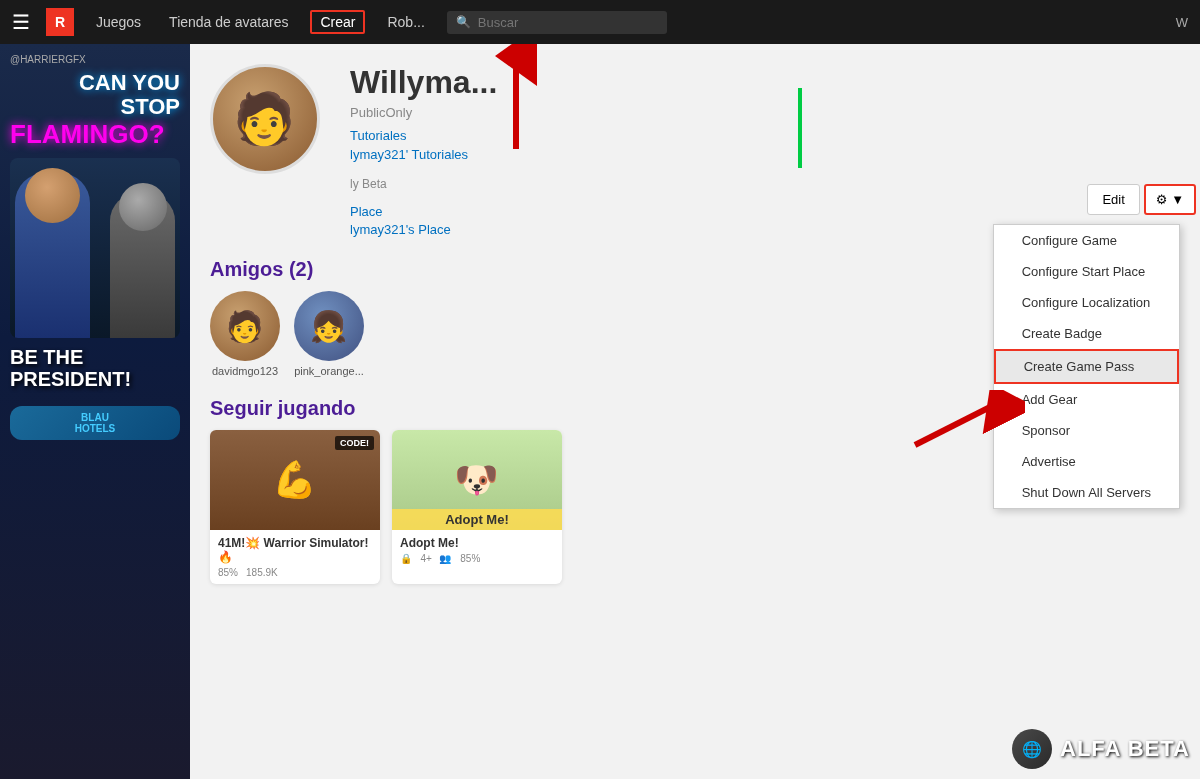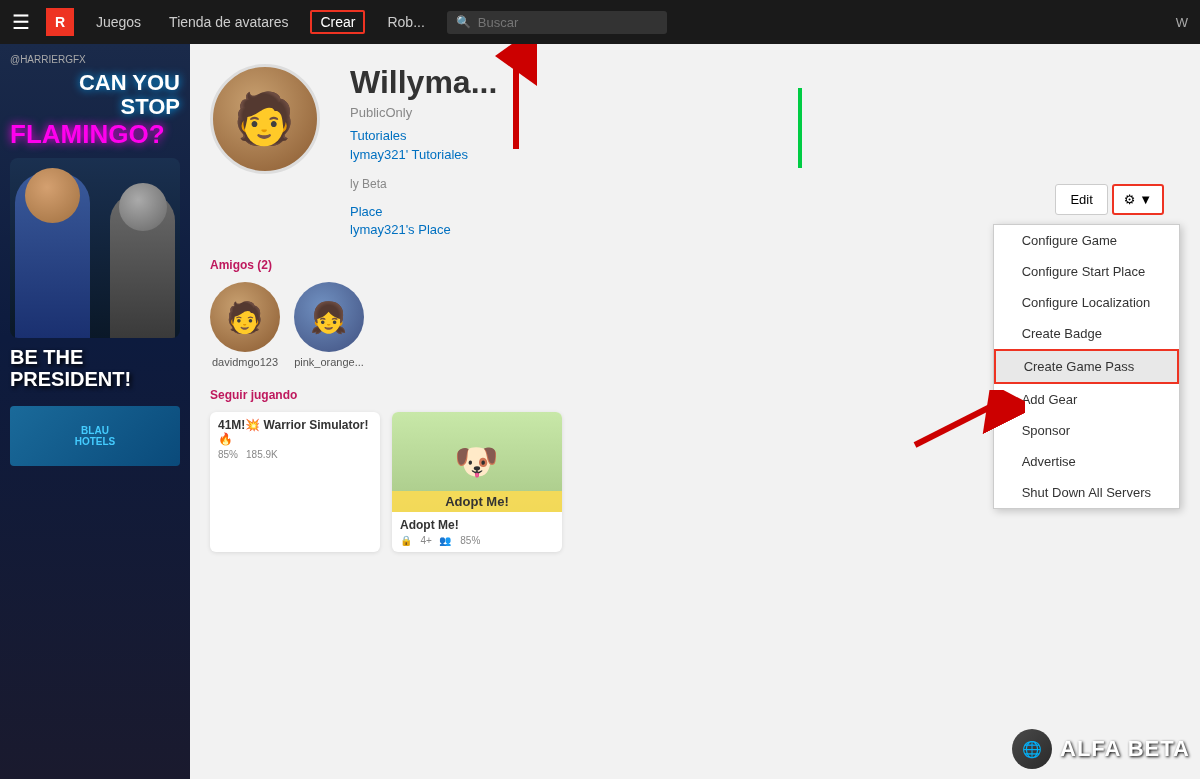--- a/index.html
+++ b/index.html
@@ -128,22 +128,22 @@
       text-shadow: 2px 2px 4px #000;
       line-height: 1.1;
       text-align: left;
       width: 100%;
     }
     .ad-blau {
       background: linear-gradient(135deg, #1a6a9a, #0a4a7a);
       color: #fff;
       font-size: 18px;
       font-weight: 900;
-      padding: 19px 12px;
-      border-radius: 4px;
+      padding: 6px 12px;
+      border-radius: 12px;
       margin-top: 16px;
       width: 100%;
       text-align: center;
     }
     .ad-blau span {
       color: #4cf;
       font-size: 10px;
       display: block;
     }
 
@@ -202,23 +202,23 @@
       color: #0070c0;
       font-size: 13px;
       cursor: pointer;
     }
 
     
     .friends-section {
       margin-top: 16px;
     }
     .section-title {
-      font-size: 12px;
+      font-size: 20px;
       font-weight: bold;
-      color: #be185d;
+      color: #4c1d95;
       margin-bottom: 10px;
     }
     .friends-list {
       display: flex;
       gap: 14px;
     }
     .friend-item {
       display: flex;
       flex-direction: column;
       align-items: center;
@@ -325,21 +325,21 @@
       white-space: nowrap;
     }
     .dropdown-item.highlighted {
       background: #e8e8e8;
       border: 2px solid #e32;
     }
 
     
     .action-buttons {
       position: absolute;
-      right: 36px;
+      right: 4px;
       top: 140px;
       display: flex;
       gap: 4px;
       z-index: 150;
     }
     .edit-btn {
       background: #fff;
       border: 1px solid #ccc;
       padding: 6px 14px;
       font-size: 13px;
@@ -515,20 +515,24 @@
           <span class="friend-name">pink_orange...</span>
         </div>
       </div>
     </div>
 
     <div class="keep-playing-section">
       <div class="section-title">Seguir jugando</div>
       <div class="games-grid">
 
         <div class="game-card">
+          <div class="game-thumb warrior">
+            <span class="game-code-badge">CODE!</span>
+            <span class="game-emoji">💪</span>
+          </div>
           <div class="game-info">
             <div class="game-title">41M!💥 Warrior Simulator! 🔥</div>
             <div class="game-stats">
               <span class="game-stat">85%</span>
               <span class="game-stat">185.9K</span>
             </div>
           </div>
         </div>
 
         <div class="game-card">

